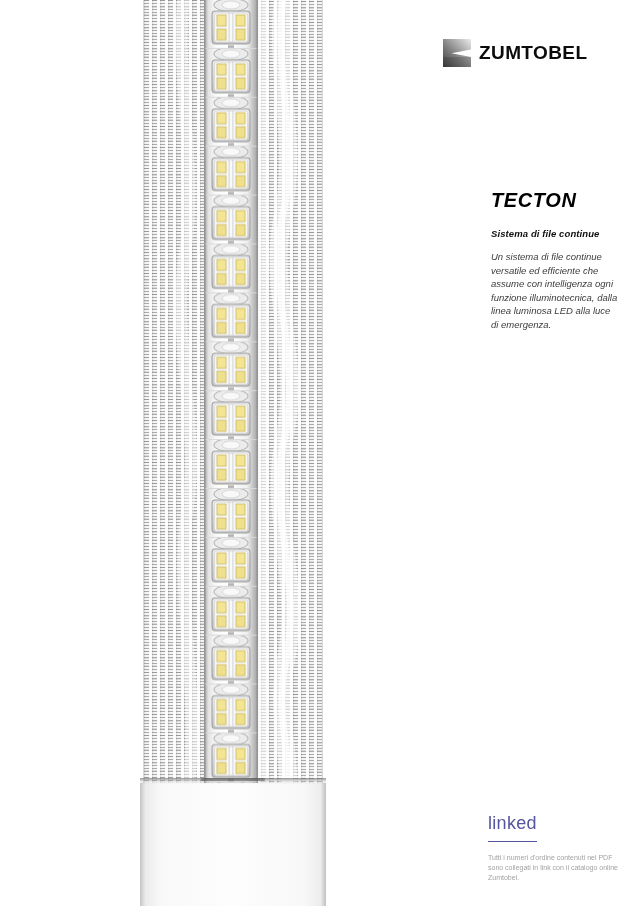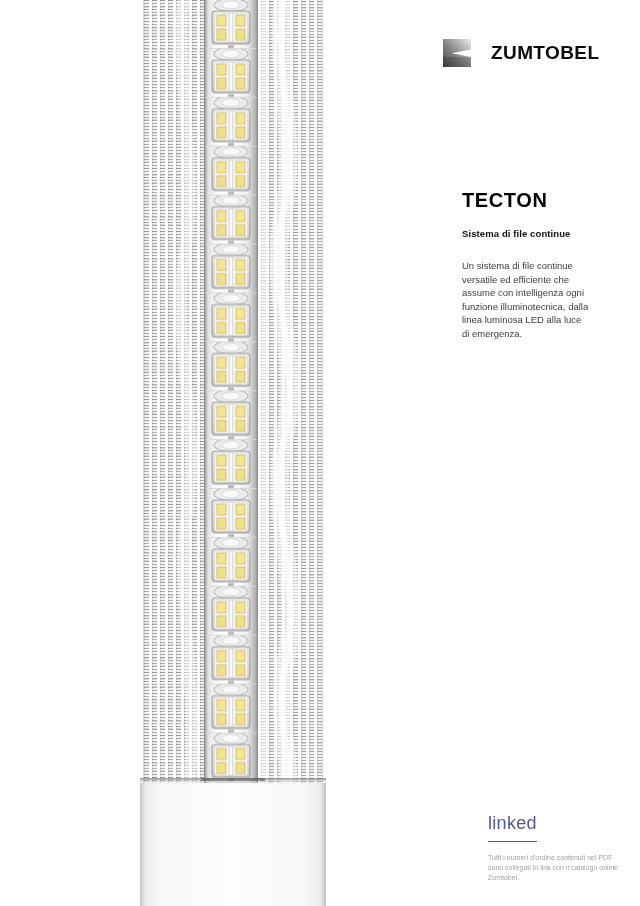--- a/index.html
+++ b/index.html
@@ -60,39 +60,39 @@
     height:6px;
     background:linear-gradient(to bottom,
       rgba(110,110,110,.7), rgba(185,185,185,.35) 55%, rgba(255,255,255,0));
   }
   .endcap-rim::after{
     content:"";display:block;width:64px;height:3px;margin:-5px auto 0;
     background:rgba(75,75,75,.5);border-radius:2px;
   }
 
   
-  .brand{position:absolute;top:39px;left:443px;display:flex;align-items:center;gap:20px;}
+  .brand{position:absolute;top:39px;left:443px;display:flex;align-items:center;gap:8px;}
   .logo-mark{width:28px;height:28px;display:block;}
   .logotype{
     font-size:19px;font-weight:800;letter-spacing:.4px;color:#0b0b0b;
     white-space:nowrap;
   }
 
   
-  .copy{position:absolute;left:462px;top:189px;width:127px;}
+  .copy{position:absolute;left:491px;top:189px;width:127px;font-style:italic;}
   .title{
     margin:0;font-size:20px;font-weight:700;letter-spacing:.6px;
     color:var(--color-heading_text,#000);
   }
   .subtitle{
     margin:16px 0 8px;font-size:9.5px;font-weight:700;color:#101010;
     letter-spacing:.1px;
   }
   .body-text{
-    margin:20px 0 0;font-size:9.5px;line-height:13.5px;
+    margin:11px 0 0;font-size:9.5px;line-height:13.5px;
     color:var(--color-body_text,#3d3d3d);
   }
 
   
   .footer{position:absolute;left:488px;top:813px;width:136px;}
   .linked-link{
     display:inline-block;font-size:18px;letter-spacing:.3px;
     color:var(--color-link,#55549e);text-decoration:none;
     border-bottom:1.5px solid currentColor;padding-bottom:7px;cursor:pointer;
   }

